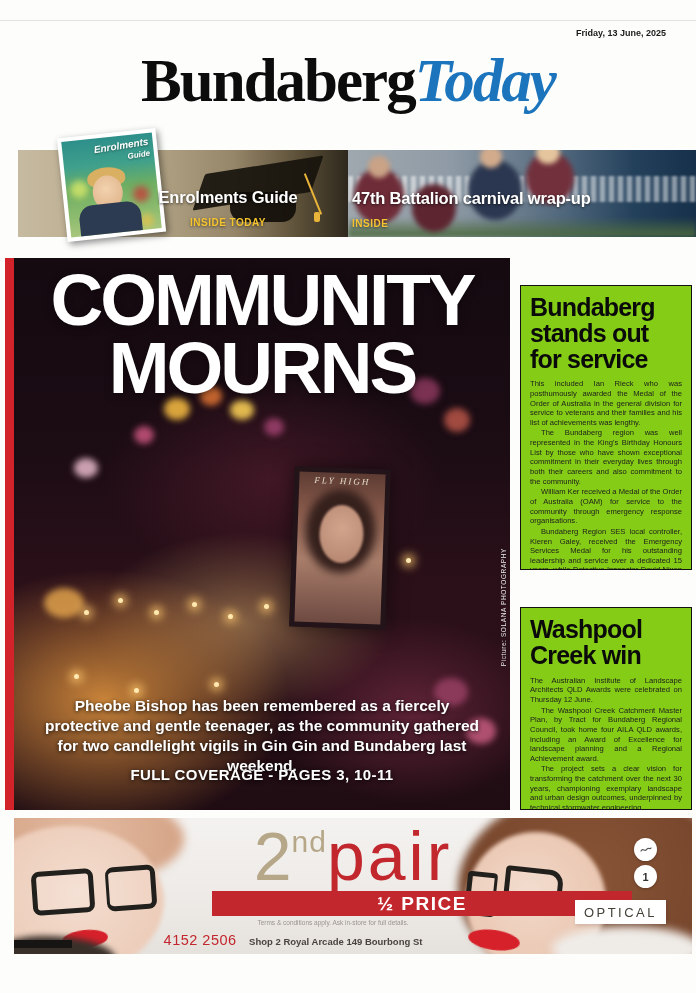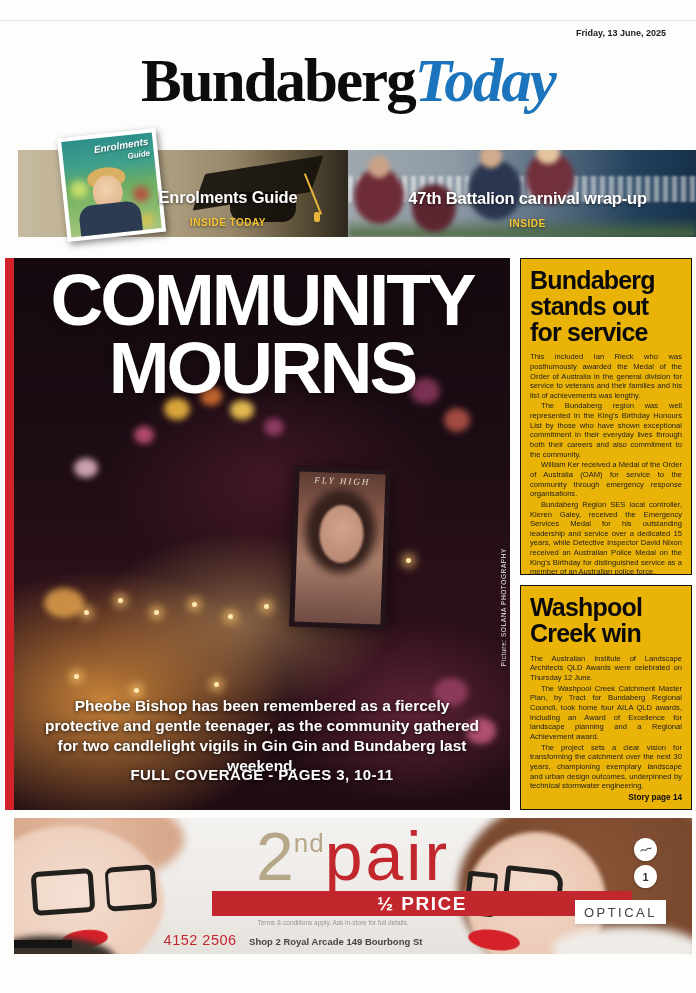--- a/index.html
+++ b/index.html
@@ -38,21 +38,21 @@
   .promo-left-text{position:absolute;right:20px;bottom:9px;width:200px;text-align:center;}
   .promo-title{color:#fff;font-weight:bold;font-size:16.5px;letter-spacing:-.2px;text-shadow:0 1px 3px rgba(0,0,0,.65);}
   .promo-sub{color:#f6c42e;font-weight:bold;font-size:10px;letter-spacing:.5px;margin-top:10px;text-shadow:0 1px 3px rgba(0,0,0,.55);}
 
   .promo-right{position:absolute;left:348px;top:150px;width:348px;height:87px;overflow:hidden;
       background:linear-gradient(90deg,#9fa8ae 0%,#8e9aa5 30%,#50677c 62%,#24415c 82%,#16304a 100%);}
   .fence{position:absolute;left:0;right:0;top:26px;height:26px;opacity:.55;filter:blur(1px);
       background:repeating-linear-gradient(90deg,rgba(255,255,255,.9) 0 5px,rgba(160,175,188,.4) 5px 9px);}
   .grass{position:absolute;left:0;right:0;bottom:0;height:20px;background:linear-gradient(180deg,rgba(90,120,70,.0),#4e6b3f);filter:blur(2px);}
   .blob{position:absolute;border-radius:50%;filter:blur(2.5px);}
-  .promo-right-text{position:absolute;left:11px;right:0;bottom:8px;text-align:center;}
+  .promo-right-text{position:absolute;left:4px;right:0;bottom:8px;}
 
   
   .contact-strip{position:absolute;left:18px;right:18px;top:240px;display:flex;align-items:baseline;
       font-size:9.5px;font-weight:bold;color:#0e0e0e;}
   .contact-strip .gap{margin-right:20px;}
   .price{margin-left:auto;}
 
   
   .red-bar{position:absolute;left:5px;top:258px;width:9px;height:552px;background:#d2232a;}
   .lead{position:absolute;left:14px;top:258px;width:496px;height:552px;overflow:hidden;background:#170a10;}
@@ -77,21 +77,21 @@
       font-family:"Liberation Serif",serif;font-style:italic;font-size:9px;letter-spacing:2px;}
   .caption{position:absolute;left:26px;right:26px;top:438px;text-align:center;color:#fff;font-weight:bold;
       font-size:15.5px;line-height:1.3;text-shadow:0 1px 4px rgba(0,0,0,.85);}
   .coverage{position:absolute;left:0;right:0;top:508px;text-align:center;color:#fff;font-weight:bold;
       font-size:15px;letter-spacing:.4px;text-shadow:0 1px 4px rgba(0,0,0,.85);}
   .credit{position:absolute;right:3px;top:290px;writing-mode:vertical-rl;transform:rotate(180deg);
       font-size:6.5px;color:#e8e8e8;letter-spacing:.6px;}
 
   
   .side{position:absolute;left:520px;top:258px;width:172px;height:552px;display:flex;flex-direction:column;gap:10px;}
-  .article{border:1.5px solid #121212;background:#eab308;padding:7px 9px 19px;overflow:hidden;}
+  .article{border:1.5px solid #121212;background:#84cc16;padding:7px 9px 19px;overflow:hidden;margin-top:27px;}
   .a1{height:334px;}
   .a2{height:236px;}
   .article h2{margin:2px 0 7px;font-size:25px;line-height:1.03;letter-spacing:-.8px;color:#0a0a0a;}
   .article p{margin:0 0 1px;font-size:7.6px;line-height:1.27;text-align:justify;color:#1d1d1d;}
   .article p + p{text-indent:11px;}
   .article .foot{font-size:8.2px;font-weight:bold;text-align:right;margin-top:2px;color:#0a0a0a;}
 
   
   .ad{position:absolute;left:14px;top:818px;width:678px;height:136px;overflow:hidden;
       background:linear-gradient(180deg,#f4f2f0 0%,#ece9e5 70%,#e5e1dc 100%);}
@@ -112,21 +112,21 @@
   .skinR{position:absolute;right:86px;top:14px;width:140px;height:140px;border-radius:50%;
       background:radial-gradient(circle at 45% 45%,#f2d8c8,#e6bfa8);filter:blur(2px);}
   .lensR1{right:130px;top:50px;width:58px;height:46px;transform:rotate(6deg);border-radius:4px 14px 10px 4px;}
   .lensR2{right:196px;top:54px;width:30px;height:44px;transform:rotate(6deg);border-right-width:3px;border-radius:4px;}
   .lipsR{position:absolute;right:172px;top:112px;width:52px;height:20px;border-radius:50%;
       background:#d6212b;transform:rotate(8deg);filter:blur(.5px);}
   .furR{position:absolute;right:-10px;top:108px;width:150px;height:46px;border-radius:50%;
       background:#efece8;filter:blur(5px);}
   .offer{position:absolute;left:0;right:0;top:4px;text-align:center;white-space:nowrap;}
   .o2{font-size:68px;color:#b7a789;line-height:1;}
-  .ond{font-size:26px;color:#b7a789;vertical-align:28px;letter-spacing:1px;}
+  .ond{font-size:30px;color:#b7a789;vertical-align:28px;letter-spacing:1px;}
   .opair{font-size:68px;color:#c2272d;letter-spacing:3px;line-height:1;}
   .price-strip{position:absolute;left:198px;top:73px;width:420px;height:25px;background:#c3272e;
       color:#fff;text-align:center;font-weight:bold;font-size:19px;line-height:25px;letter-spacing:1.5px;}
   .terms{position:absolute;left:0;right:40px;top:101px;text-align:center;font-size:6.5px;color:#9b948d;}
   .phoneline{position:absolute;left:0;right:120px;top:113px;text-align:center;white-space:nowrap;}
   .phone{color:#c3272e;font-weight:normal;font-size:14.5px;letter-spacing:.5px;}
   .addr{color:#4a443e;font-size:9.5px;font-weight:bold;margin-left:8px;}
   .optical{position:absolute;right:26px;top:82px;background:#fff;padding:5px 9px 4px;
       font-size:13px;letter-spacing:2.5px;color:#454039;box-shadow:1px 2px 4px rgba(0,0,0,.12);}
   .circ{position:absolute;left:620px;width:23px;height:23px;border-radius:50%;background:#fff;

